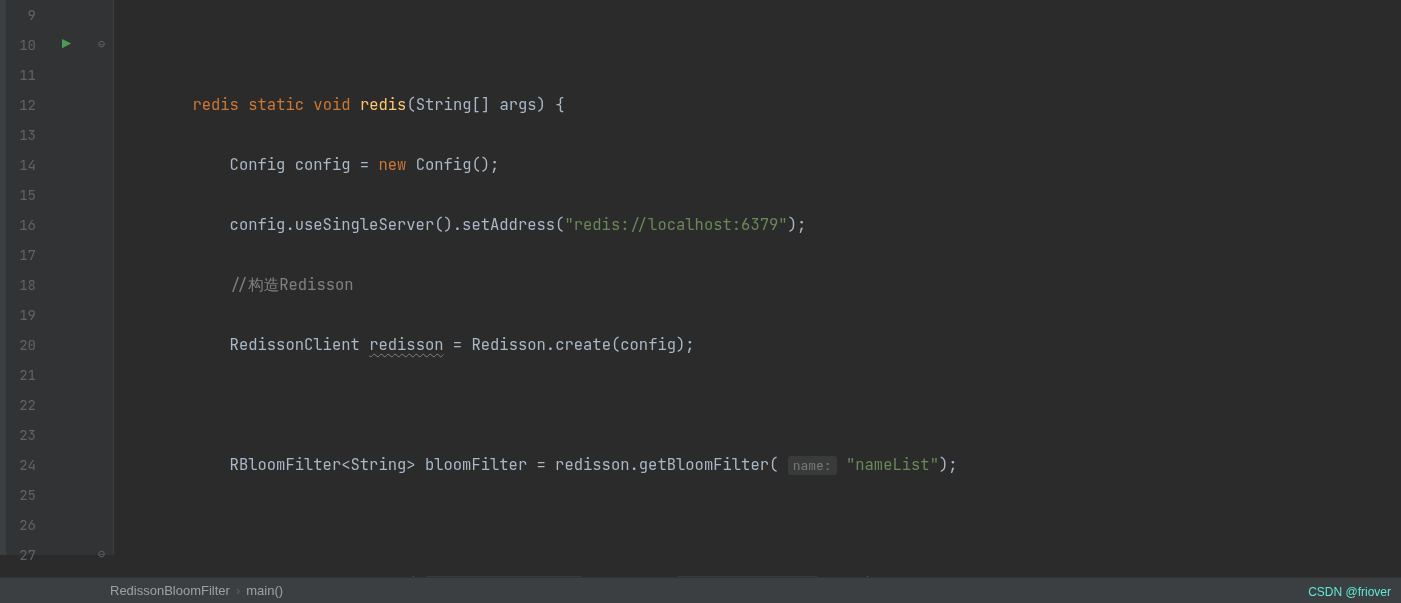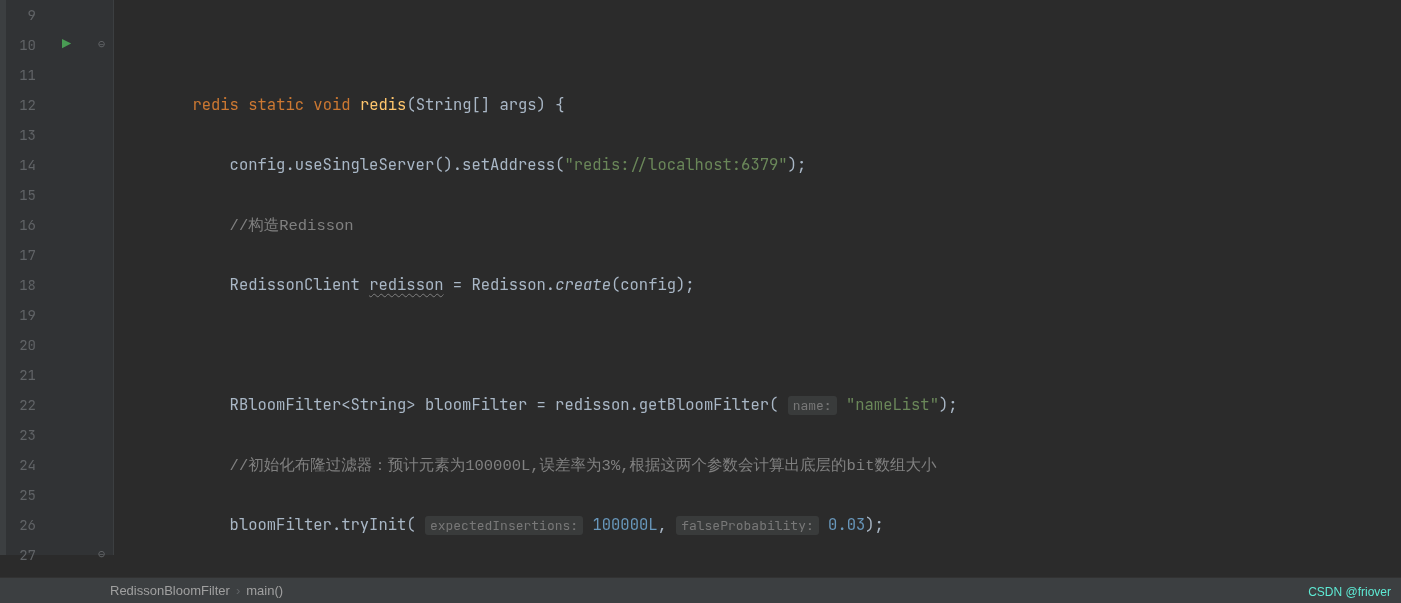--- a/index.html
+++ b/index.html
@@ -55,22 +55,22 @@
     line-height: 30px;
     white-space: pre;
     padding-left: 4px;
     position: relative;
     font-size: 15.5px;
   }
   .code-line { height: 30px; }
   .kw { color: #cc7832; }
   .str { color: #6a8759; }
   .num { color: #6897bb; }
-  .cmt { color: #808080; font-family: Liberation Mono, monospace; }
-  .italic { font-style: italic; }
+  .cmt { color: #808080; }
+  .italic { }
   .hint { color: #787878; background: #393b3b; padding: 1px 5px; border-radius: 3px; font-size: 13px; }
   .warn { text-decoration: underline wavy #808080 1px; text-underline-offset: 3px; margin-top: 20px; }
   .breadcrumb {
     position: absolute;
     bottom: 0; left: 0; right: 0;
     height: 26px;
     background: #3c3f41;
     border-top: 1px solid #323232;
     display: flex;
     align-items: center;
@@ -121,26 +121,27 @@
   <div class="icon-col">
     <span class="run-icon">▶</span>
   </div>
   <div class="fold-col">
     <span class="fold-minus" style="top:36px">⊖</span>
     <span class="fold-minus" style="top:546px">⊖</span>
   </div>
   <div class="code">
 <div class="code-line"></div>
 <div class="code-line"><span>        </span><span class="kw">redis</span><span> </span><span class="kw">static</span><span> </span><span class="kw">void</span><span> </span><span style="color:#ffc66d">redis</span><span>(String[] args) {</span></div>
+<div class="code-line"><span>            </span><span>Config config = </span><span class="kw">new</span><span> Config();</span></div>
 <div class="code-line"><span>            </span><span>config.useSingleServer().setAddress(</span><span class="str">"redis://localhost:6379"</span><span>);</span></div>
 <div class="code-line"><span>            </span><span class="cmt"><span>//构造Redisson</span></span></div>
 <div class="code-line"><span>            </span><span>RedissonClient </span><span class="warn">redisson</span><span> = Redisson.</span><span class="italic">create</span><span>(config);</span></div>
 <div class="code-line"></div>
 <div class="code-line"><span>            </span><span>RBloomFilter&lt;String&gt; bloomFilter = redisson.getBloomFilter( </span><span class="hint">name:</span><span> </span><span class="str">"nameList"</span><span>);</span></div>
-<div class="code-line"><span>            </span><span class="cmt">//初始化布隆过滤器：预计元素为100000L,误差率为3%,根据这两个参数会计算出底层的bit数组大小</span></div>
+<div class="code-line"><span>            </span></div>
 <div class="code-line"><span>            </span><span>bloomFilter.tryInit( </span><span class="hint">expectedInsertions:</span><span> </span><span class="num">100000L</span><span>, </span><span class="hint">falseProbability:</span><span> </span><span class="num">0.03</span><span>);</span></div>
 
 
 
 
 
 
 
 
 

